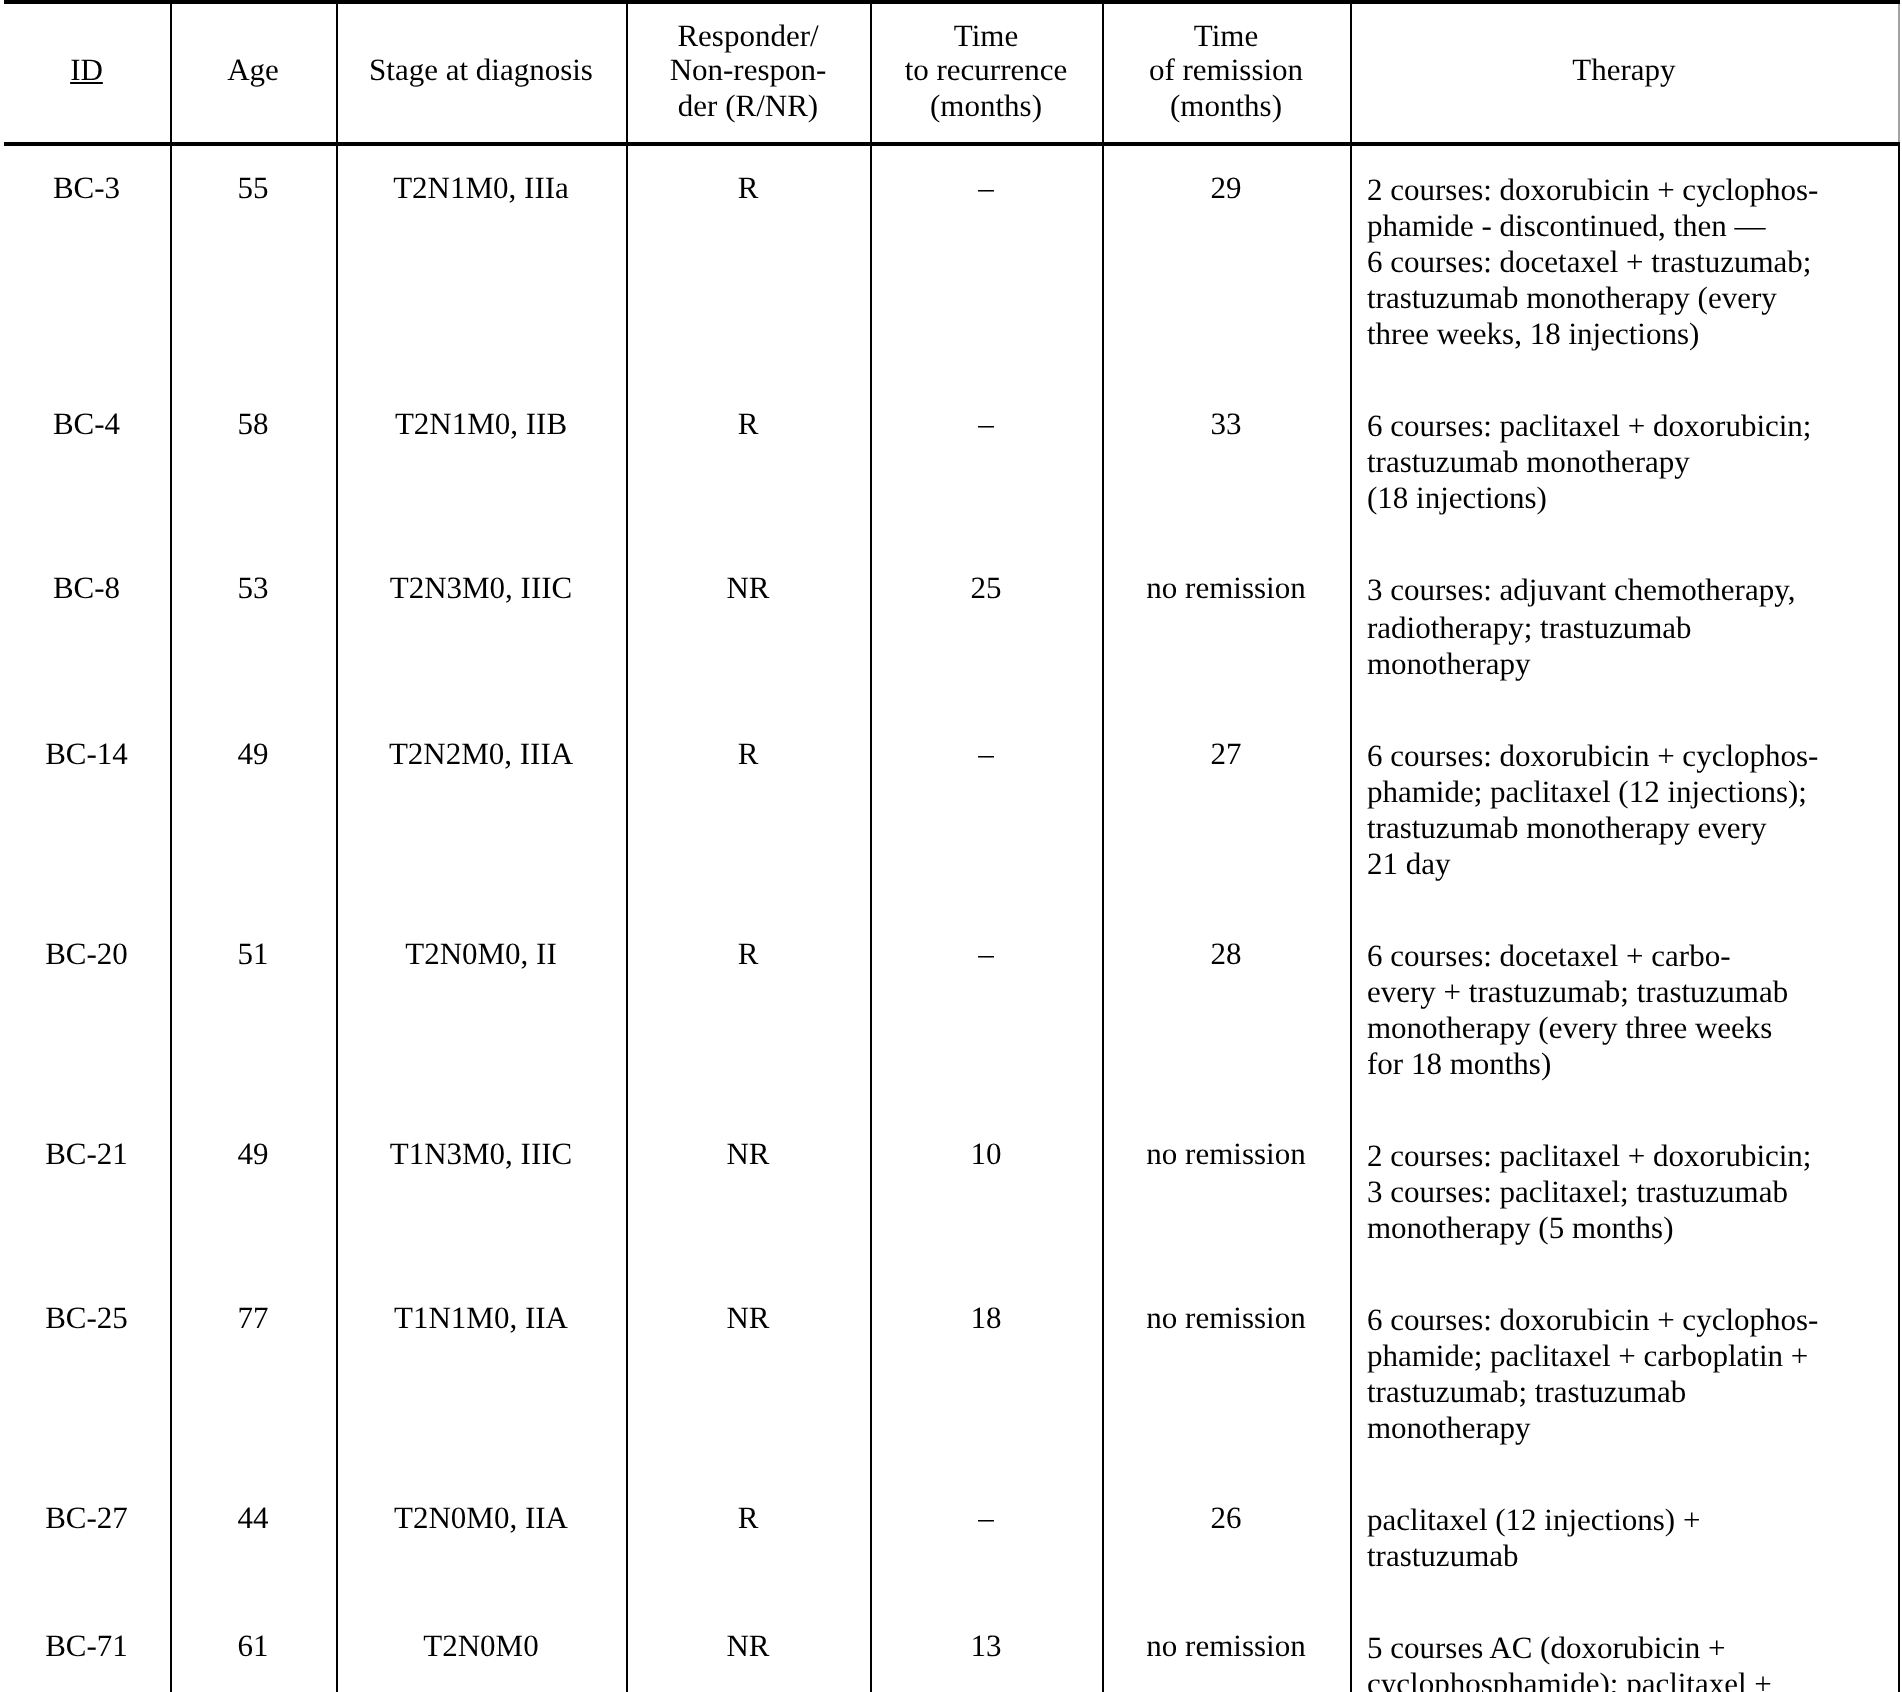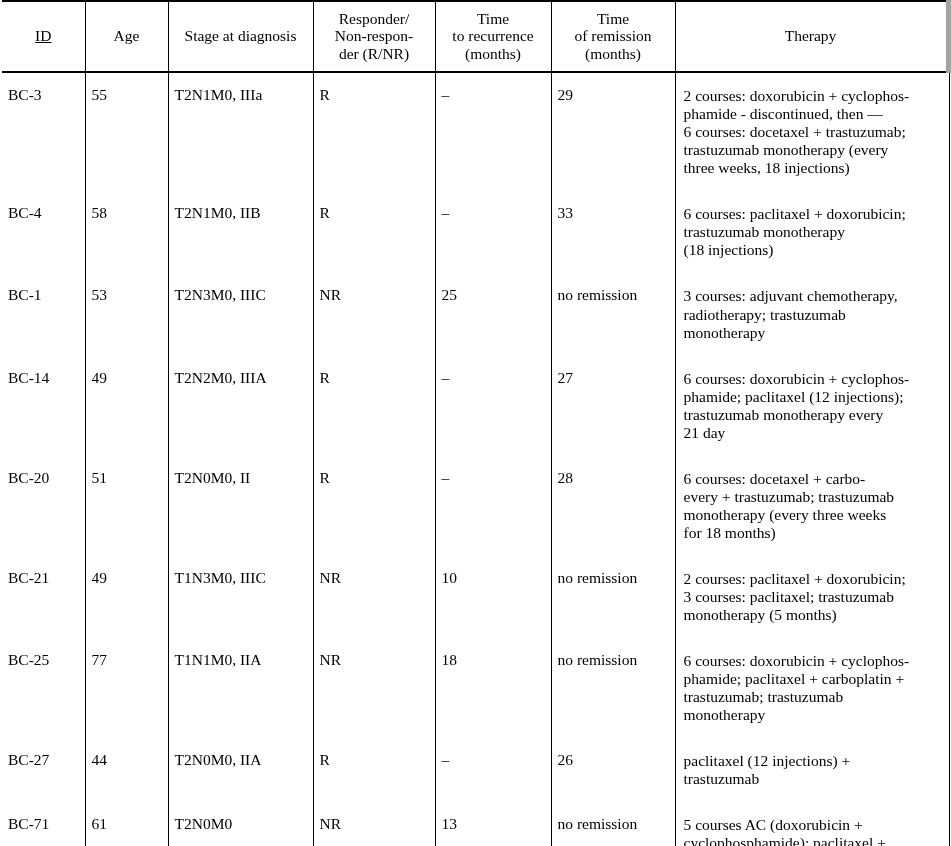--- a/index.html
+++ b/index.html
@@ -40,39 +40,39 @@
     border-bottom: 2px solid #000;
     padding: 8px 4px 9px 4px;
     font-weight: normal;
     text-align: center;
     vertical-align: middle;
     line-height: 1.12;
     height: 60px;
     box-sizing: border-box;
   }
   table.clinical thead th:first-child { border-left: none; text-decoration: underline; }
-  table.clinical thead th:last-child  { border-right: 7px solid #a3a3a3; }
+  table.clinical thead th:last-child  { border-right: 1px solid #a3a3a3; }
 
   table.clinical tbody td {
     border-left: 1px solid #000;
     padding: 0;
     vertical-align: top;
     line-height: 1.0;
   }
   table.clinical tbody td:first-child { border-left: none; }
   table.clinical tbody td:last-child  { border-right: 1px solid #000; }
 
   table.clinical tbody tr:last-child td {
     border-bottom: 2px solid #000;
   }
 
   .cellpad {
     padding: 14px 6px 0 6px;
   }
-  .cellpad.ctr { }
+  .cellpad.ctr { text-align: center; }
   .cellpad.lft { text-align: left; padding-left: 8px; padding-right: 0; }
 
   .therapy-line {
     display: block;
     line-height: 1.165;
     white-space: nowrap;
   }
   .rowspacer {
     display: block;
     height: 14px;
@@ -169,21 +169,21 @@
             <div class="cellpad lft">
               <span class="therapy-line">6 courses: paclitaxel + doxorubicin;</span>
               <span class="therapy-line">trastuzumab monotherapy</span>
               <span class="therapy-line">(18 injections)</span>
               <span class="rowspacer"></span>
             </div>
           </td>
         </tr>
         <tr>
           <td>
-            <div class="cellpad ctr">BC-1</div>
+            <div class="cellpad ctr">BC-8</div>
           </td>
           <td>
             <div class="cellpad ctr">53</div>
           </td>
           <td>
             <div class="cellpad ctr">T2N3M0, IIIC</div>
           </td>
           <td>
             <div class="cellpad ctr">NR</div>
           </td>

